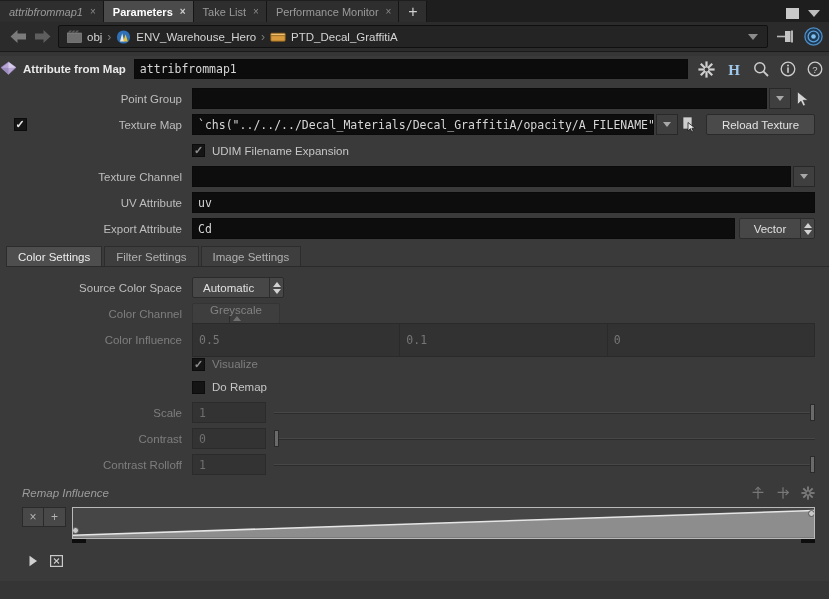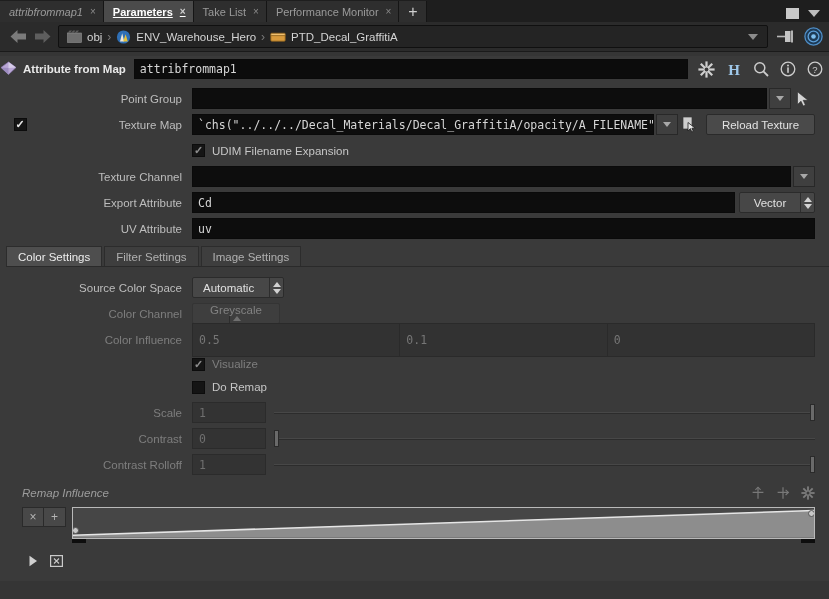--- a/index.html
+++ b/index.html
@@ -19,21 +19,21 @@
     background: #1e1e1e; display: flex; align-items: flex-end;
   }
   .tab {
     height: 21px; display: flex; align-items: center;
     padding: 0 7px 0 9px; gap: 7px;
     background: #2e2e2e; color: #9a9a9a;
     border-right: 1px solid #151515;
     font-size: 11px; white-space: nowrap;
   }
   .tab.italic .tab-label { font-style: italic; }
-  .tab.active { background: #4b4b4b; color: #ffffff; font-weight: bold; text-decoration: underline; }
+  .tab.active { background: #4b4b4b; color: #ffffff; font-weight: bold; }
   .tab-close { font-size: 10px; color: #8a8a8a; line-height: 1; }
   .tab.active .tab-close { color: #cfcfcf; }
   .tab-plus {
     width: 28px; height: 21px; display: flex; align-items: center; justify-content: center;
     color: #cfcfcf; font-size: 16px; background: #2e2e2e; border-right: 1px solid #151515;
   }
   .tabbar-right {
     margin-left: auto; display: flex; align-items: center; gap: 9px;
     padding: 0 9px 3px 0;
   }
@@ -371,35 +371,35 @@
       <div class="chkcell"></div>
       <div class="lbl">Texture Channel</div>
       <div class="field"></div>
       <div class="ddbtn">
         <span class="caret-dn"></span>
       </div>
     </div>
 
     <div class="row">
       <div class="chkcell"></div>
+      <div class="lbl">UV Attribute</div>
+      <div class="field">uv</div>
+    </div>
+
+    <div class="row">
+      <div class="chkcell"></div>
       <div class="lbl">Export Attribute</div>
       <div class="field">Cd</div>
       <div class="menubtn" style="margin-left:4px;width:76px">
         <span class="mtext" style="flex:1;text-align:center">Vector</span>
         <span class="spin">
           <span class="sp-up"></span>
           <span class="sp-dn"></span>
         </span>
       </div>
-    </div>
-
-    <div class="row">
-      <div class="chkcell"></div>
-      <div class="lbl">UV Attribute</div>
-      <div class="field">uv</div>
     </div>
 
     <div class="subtabs">
       <div class="stab active">
         <span>Color Settings</span>
       </div>
       <div class="stab">
         <span>Filter Settings</span>
       </div>
       <div class="stab">

